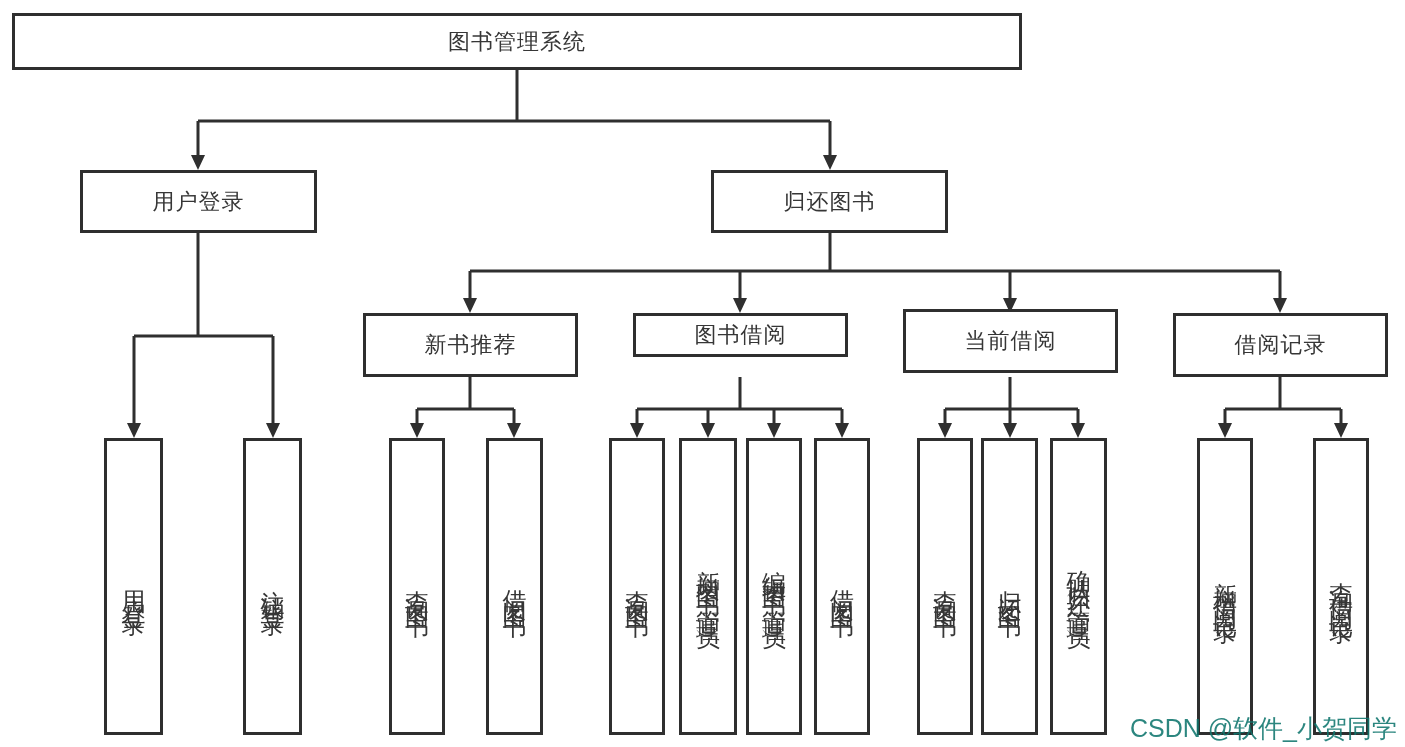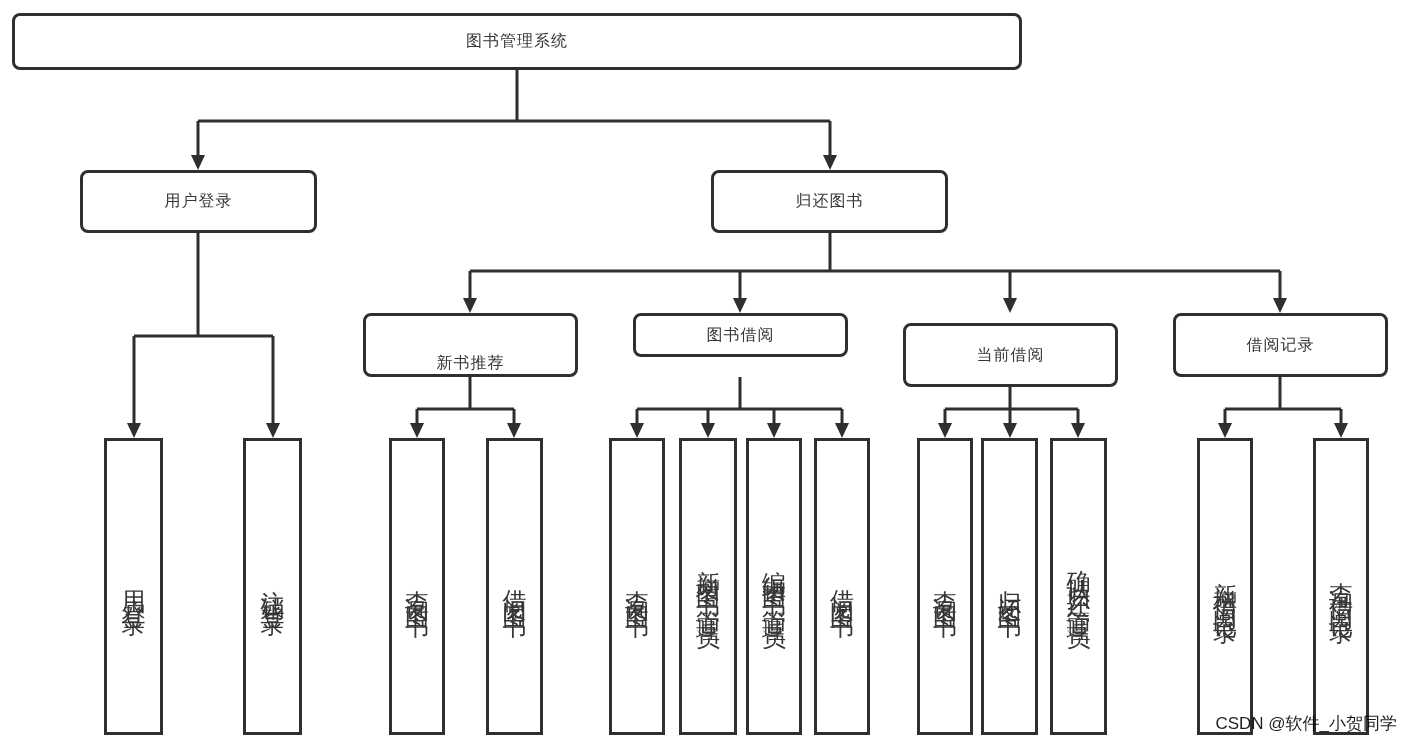--- a/index.html
+++ b/index.html
@@ -15,33 +15,33 @@
   .connectors polygon{fill:#2f2f2f;stroke:none;}
   .node{
     position:absolute;
     box-sizing:border-box;
     background:#ffffff;
     border:3px solid #2f2f2f;
     display:flex;align-items:center;justify-content:center;
     color:#363636;
     z-index:2;
   }
-  .node.h{font-size:16px;letter-spacing:1px;white-space:nowrap;border-radius:8px;}
+  .node.h{font-size:22px;letter-spacing:1px;white-space:nowrap;}
   .node.v{
     writing-mode:vertical-rl;
     text-orientation:mixed;
     font-size:24px;
     letter-spacing:8px;
     line-height:1;
   }
   .watermark{
     position:absolute;
     top:712px;right:8px;
-    font-size:17px;
-    color:#000000;
+    font-size:25px;
+    color:#0f766e;
     opacity:.88;
     z-index:3;
     white-space:nowrap;
   }
 </style>
 </head>
 <body>
 
 <div class="canvas">
 
@@ -78,27 +78,27 @@
     <span>图书管理系统</span>
   </div>
 
   <div class="node h" style="left:80px;top:170px;width:237px;height:63px;">
     <span>用户登录</span>
   </div>
   <div class="node h" style="left:711px;top:170px;width:237px;height:63px;">
     <span>归还图书</span>
   </div>
 
-  <div class="node h" style="left:363px;top:313px;width:215px;height:64px;align-items:flex-end;">
+  <div class="node h" style="left:363px;top:313px;width:215px;height:64px;">
     <span>新书推荐</span>
   </div>
   <div class="node h" style="left:633px;top:313px;width:215px;height:44px;">
     <span>图书借阅</span>
   </div>
-  <div class="node h" style="left:903px;top:323px;width:215px;height:64px;">
+  <div class="node h" style="left:903px;top:309px;width:215px;height:64px;">
     <span>当前借阅</span>
   </div>
   <div class="node h" style="left:1173px;top:313px;width:215px;height:64px;">
     <span>借阅记录</span>
   </div>
 
   <div class="node v" style="left:104px;top:438px;width:59px;height:297px;">
     <span>用户登录</span>
   </div>
   <div class="node v" style="left:243px;top:438px;width:59px;height:297px;">

